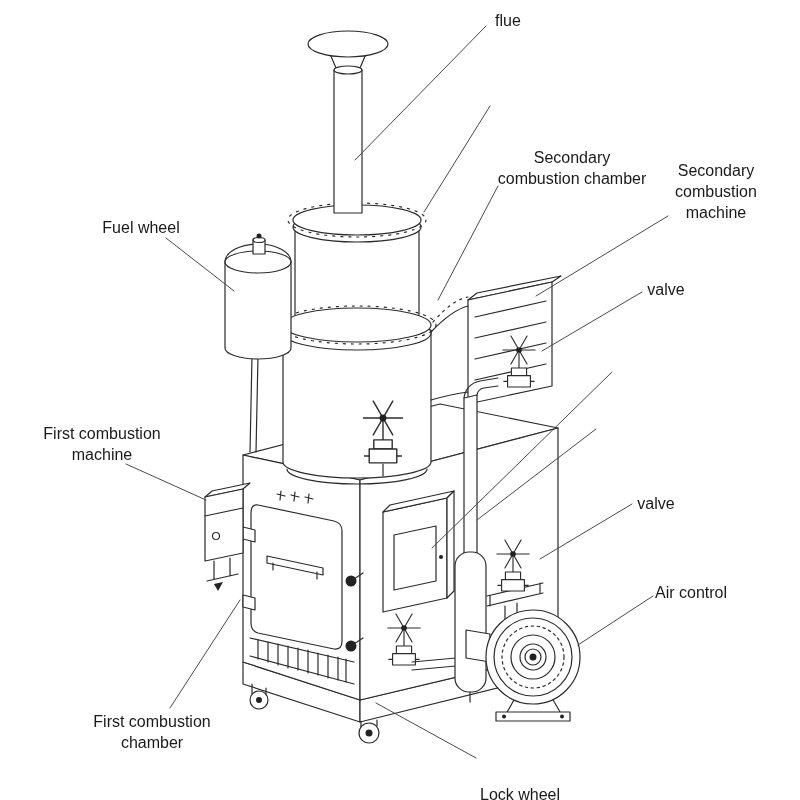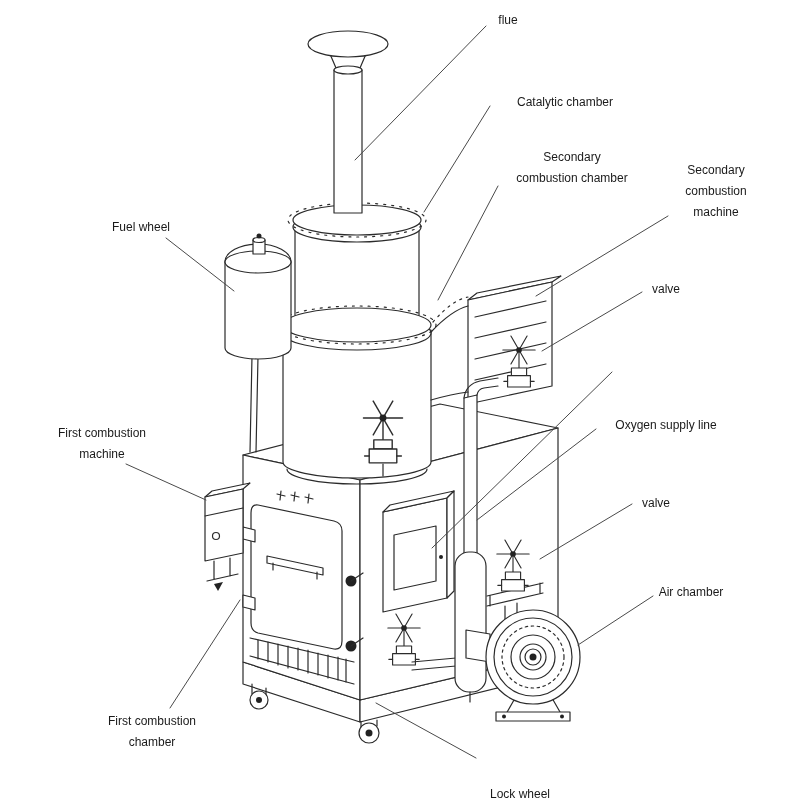--- a/index.html
+++ b/index.html
@@ -20,21 +20,21 @@
     stroke-linejoin: round;
   }
   .drawing .f { fill: #ffffff; }
   .drawing .dark { fill: #222222; stroke: none; }
   .leaders line { stroke: var(--leader, #4a4a4a); stroke-width: 1; }
   .label {
     position: absolute;
     transform: translateX(-50%);
     white-space: pre-line;
     text-align: center;
-    font-size: 12px;
+    font-size: 16px;
     line-height: 21px;
     color: var(--text, #1a1a1a);
   }
 </style>
 </head>
 <body>
 
 <div class="stage">
 
   <svg class="drawing" width="800" height="800" viewBox="0 0 800 800">
@@ -211,30 +211,28 @@
       <line x1="596" y1="429" x2="477" y2="520"></line>
       <line x1="126" y1="464" x2="206" y2="500"></line>
       <line x1="632" y1="504" x2="540" y2="559"></line>
       <line x1="653" y1="596" x2="578" y2="645"></line>
       <line x1="170" y1="708" x2="240" y2="600"></line>
       <line x1="476" y1="758" x2="376" y2="703"></line>
     </g>
   </svg>
 
   <div class="label" style="left:508px; top:10px">flue</div>
-  <div class="label" style="left:565px; top:92px">Catalytic chamber</div>
   <div class="label" style="left:572px; top:147px">Secondary
 combustion chamber</div>
   <div class="label" style="left:716px; top:160px">Secondary
 combustion
 machine</div>
   <div class="label" style="left:141px; top:217px">Fuel wheel</div>
   <div class="label" style="left:666px; top:279px">valve</div>
-  <div class="label" style="left:666px; top:415px">Oxygen supply line</div>
   <div class="label" style="left:102px; top:423px">First combustion
 machine</div>
   <div class="label" style="left:656px; top:493px">valve</div>
-  <div class="label" style="left:691px; top:582px">Air chamber</div>
+  <div class="label" style="left:691px; top:582px">Air control</div>
   <div class="label" style="left:152px; top:711px">First combustion
 chamber</div>
   <div class="label" style="left:520px; top:784px">Lock wheel</div>
 
 </div>
 
 </body></html>

